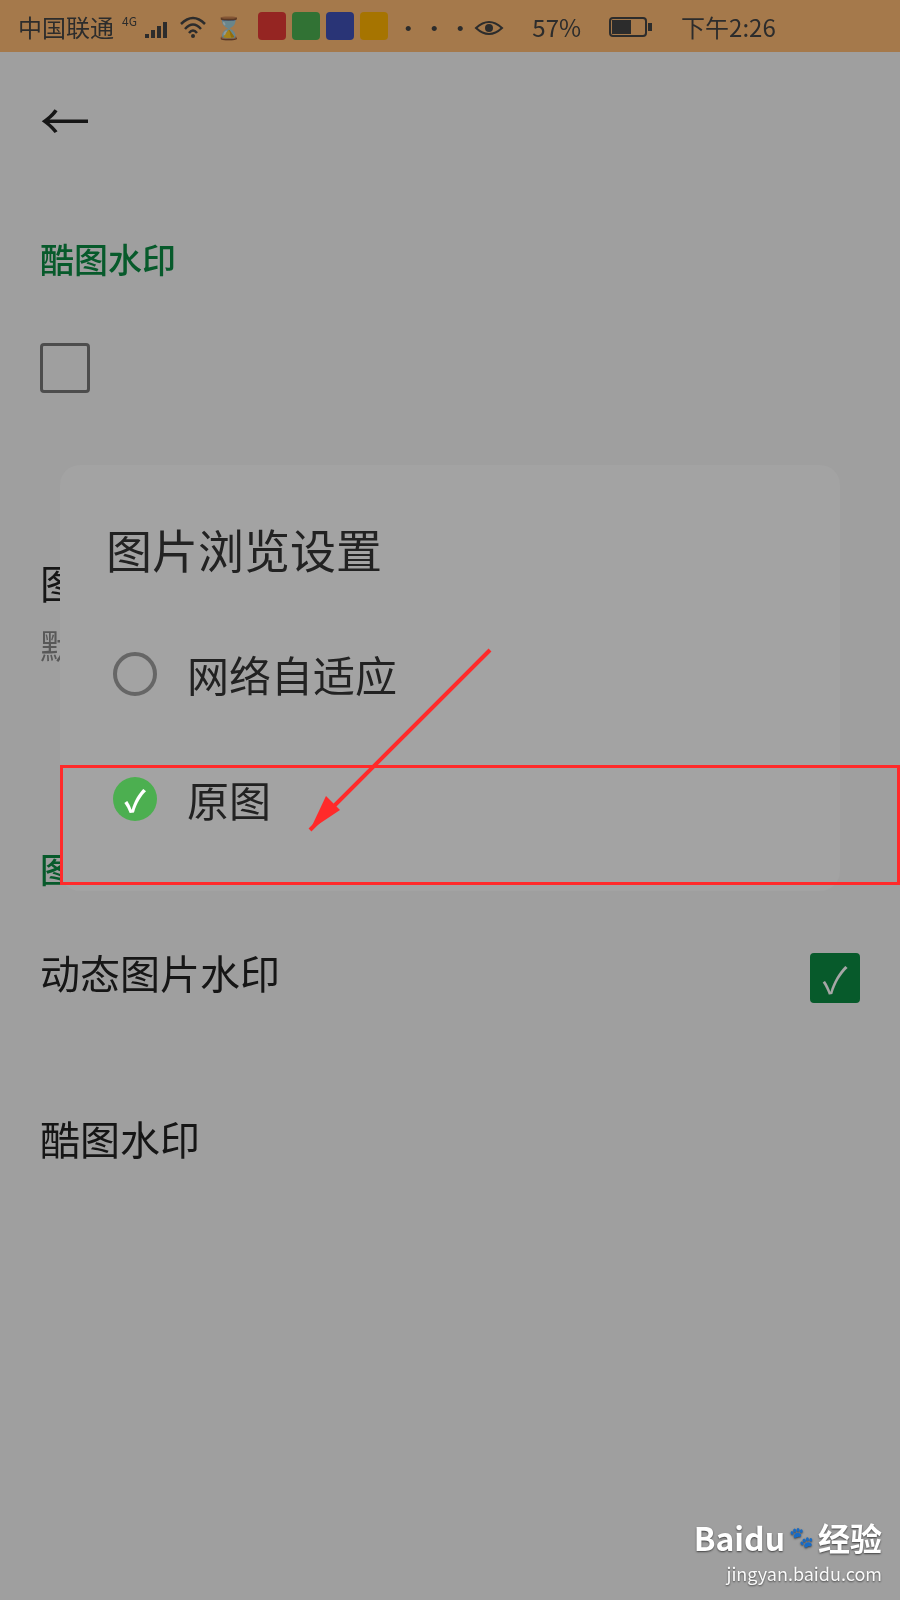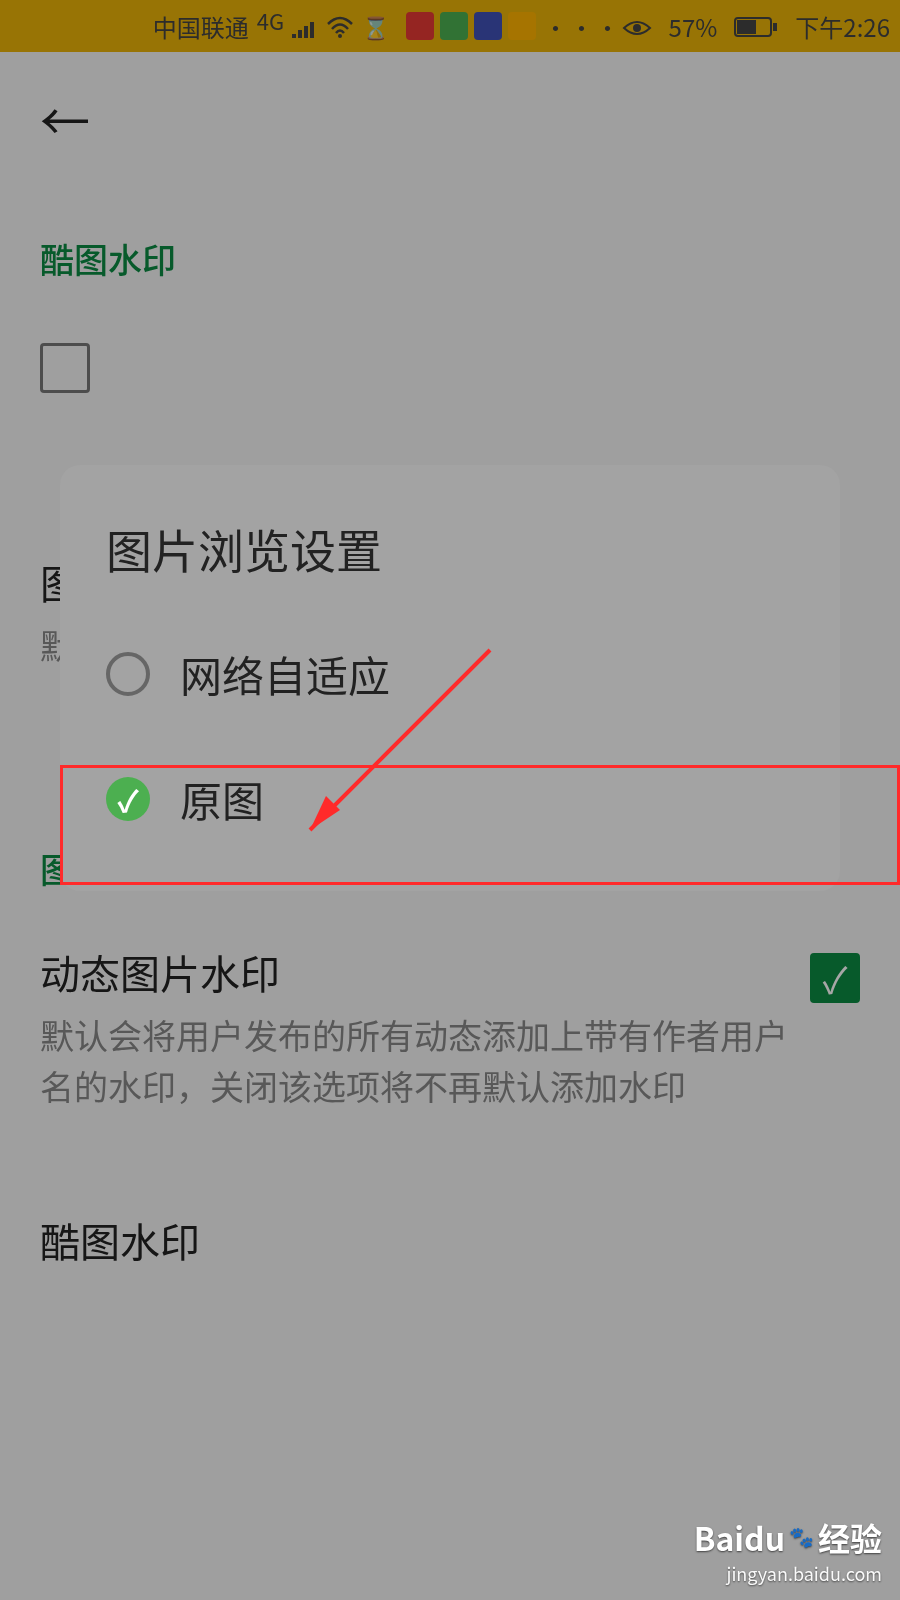--- a/index.html
+++ b/index.html
@@ -6,30 +6,30 @@
   body {
     width: 900px;
     height: 1600px;
     font-family: -apple-system, "Noto Sans CJK SC", "PingFang SC", sans-serif;
     background: #f5f5f5;
     position: relative;
     overflow: hidden;
   }
   .status-bar {
     height: 52px;
-    background: #eab308;
+    background: #fdba74;
     display: flex;
     align-items: center;
-    justify-content: flex-end;
-    padding: 0 10px;
+    justify-content: flex-start;
+    padding: 0 18px;
     font-size: 26px;
     color: #444;
   }
   .status-left { display: flex; align-items: center; gap: 8px; }
-  .status-right { display: flex; align-items: center; gap: 17px; }
+  .status-right { display: flex; align-items: center; gap: 28px; }
   .app-icons { display: flex; gap: 6px; margin-left: 8px; }
   .app-icon { width: 28px; height: 28px; border-radius: 4px; }
   .status-txt { font-size: 24px; }
 
   .header {
     display: flex;
     align-items: center;
     padding: 30px 40px 40px 40px;
     gap: 30px;
   }
@@ -87,20 +87,21 @@
   .dialog-title {
     font-size: 46px;
     color: #222;
     padding: 0 46px 30px 46px;
   }
   .dialog-option {
     display: flex;
     align-items: center;
     padding: 32px 46px;
     gap: 30px;
+    margin-left: 7px;
   }
   .radio {
     width: 44px; height: 44px;
     border: 4px solid #666;
     border-radius: 50%;
     flex-shrink: 0;
   }
   .radio.selected {
     border: none;
     background: #4caf50;
@@ -141,21 +142,21 @@
   .wm-main { font-size: 32px; font-weight: bold; display:flex; align-items:flex-end; justify-content:flex-end; gap:4px;}
   .wm-paw { font-size: 20px; position: relative; top:-10px;}
   .wm-sub { font-size: 18px; opacity:.95; }
 </style>
 </head>
 <body>
 
 <div class="status-bar">
   <div class="status-left">
     <span class="status-txt">中国联通</span>
-    <span class="status-txt" style="font-size:22px; position:relative; top:-6px;">4G</span>
+    <span class="status-txt" style="font-size:12px; position:relative; top:-6px;">4G</span>
     <span>
       <svg width="26" height="20" viewBox="0 0 26 20">
           <path fill="#444" d="M0 16h4v4H0zM6 12h4v8H6zM12 8h4v12h-4zM18 4h4v16h-4z"></path>
         </svg>
     </span>
     <span>
       <svg width="28" height="22" viewBox="0 0 28 22">
           <path fill="none" stroke="#444" stroke-width="2.5" d="M2 8 Q14 -4 26 8 M6 13 Q14 4 22 13 M10 17 Q14 12 18 17"></path>
           <circle cx="14" cy="20" r="2" fill="#444"></circle>
         </svg>
@@ -205,21 +206,20 @@
     <div class="setting-desc">默</div>
   </div>
 </div>
 
 <div style="height:60px"></div>
 <div class="section-header" style="padding-top:84px">图</div>
 
 <div class="setting-row">
   <div class="setting-texts">
     <div class="setting-title">动态图片水印</div>
-    <div class="setting-desc">默认会将用户发布的所有动态添加上带有作者用户名的水印，关闭该选项将不再默认添加水印</div>
   </div>
   <div class="checkbox checked">✓</div>
 </div>
 
 <div style="height:40px"></div>
 
 <div class="setting-row" style="padding-bottom:0">
   <div class="setting-texts">
     <div class="setting-title">酷图水印</div>
   </div>

